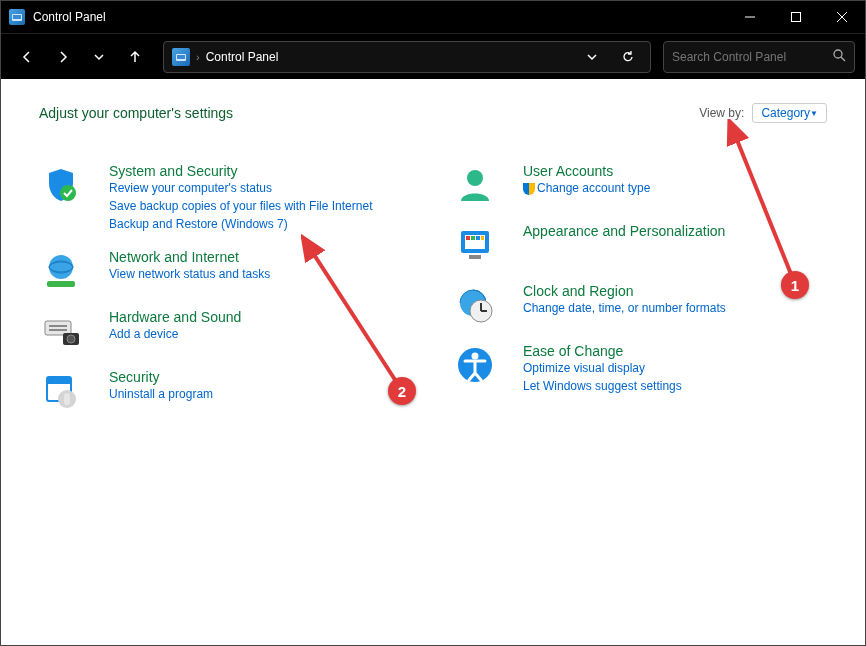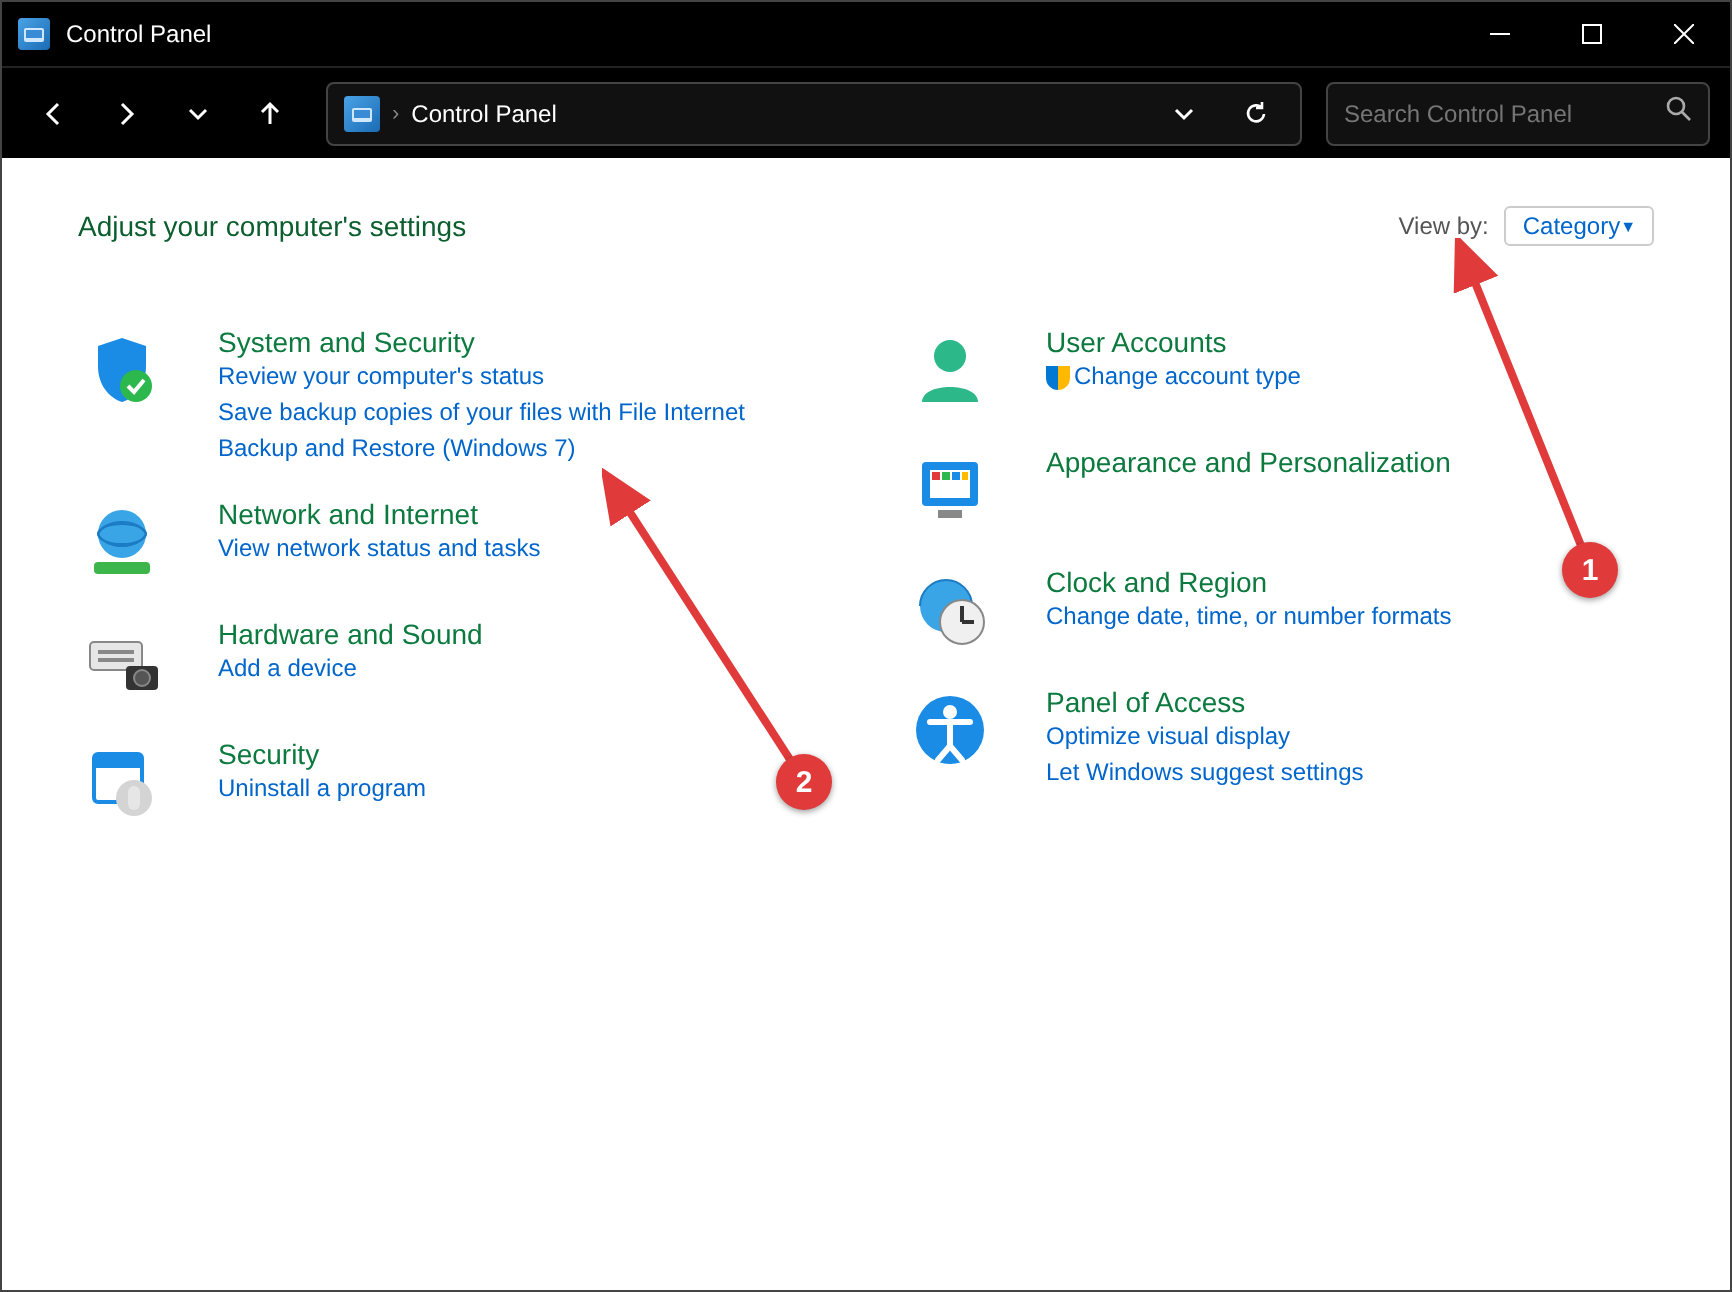--- a/index.html
+++ b/index.html
@@ -256,21 +256,21 @@
           </div>
           <div class="cat">
             <div class="cat-icon">
               <svg width="40" height="40" viewBox="0 0 40 40">
                 <circle cx="20" cy="20" r="17" fill="#1a8ce6"></circle>
                 <circle cx="20" cy="11" r="3.5" fill="#fff"></circle>
                 <path d="M10 16 L30 16 M20 16 L20 28 M20 28 L14 35 M20 28 L26 35" stroke="#fff" stroke-width="3" stroke-linecap="round" fill="none"></path>
               </svg>
             </div>
             <div class="cat-body">
-              <div class="cat-title">Panel of Access</div>
+              <div class="cat-title">Ease of Change</div>
               <span class="cat-link">Optimize visual display</span>
               <span class="cat-link">Let Windows suggest settings</span>
             </div>
           </div>
         </div>
     </div>
 
     <svg class="anno-arrow" style="left:300px; top:155px" width="120" height="170">
       <defs>
           <marker id="ah2" markerWidth="8" markerHeight="8" refX="2" refY="3" orient="auto">

